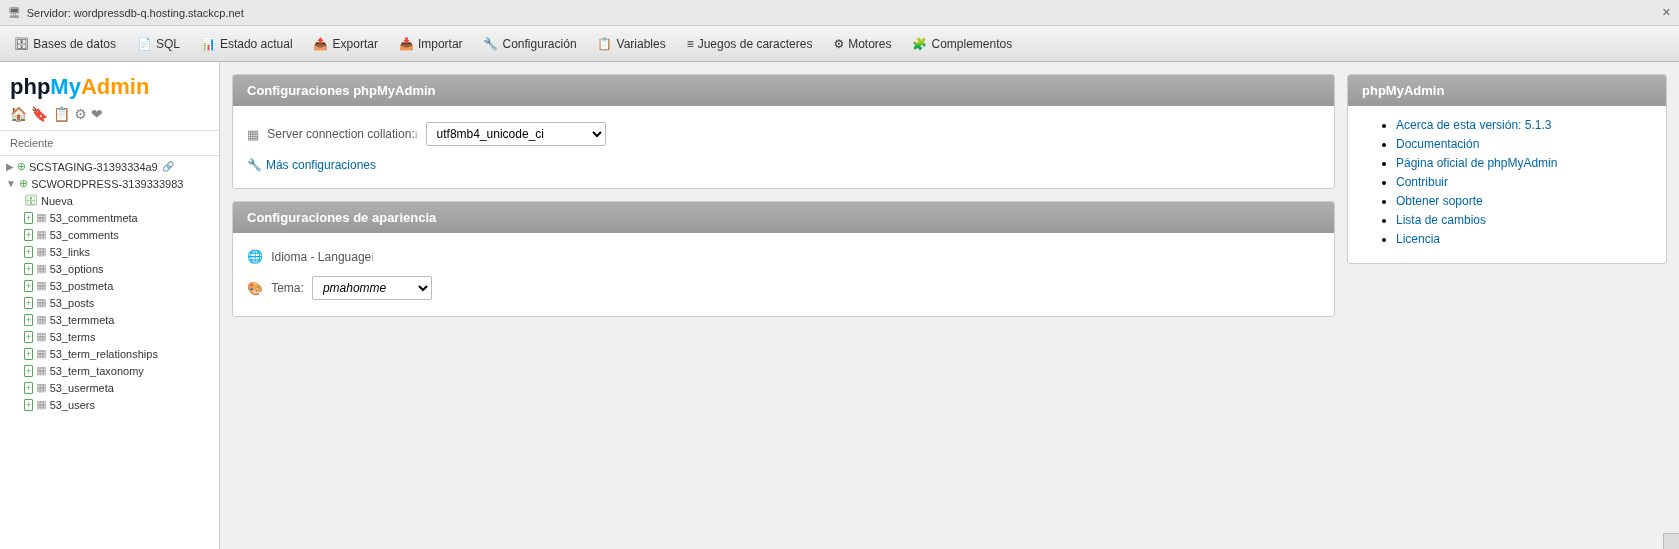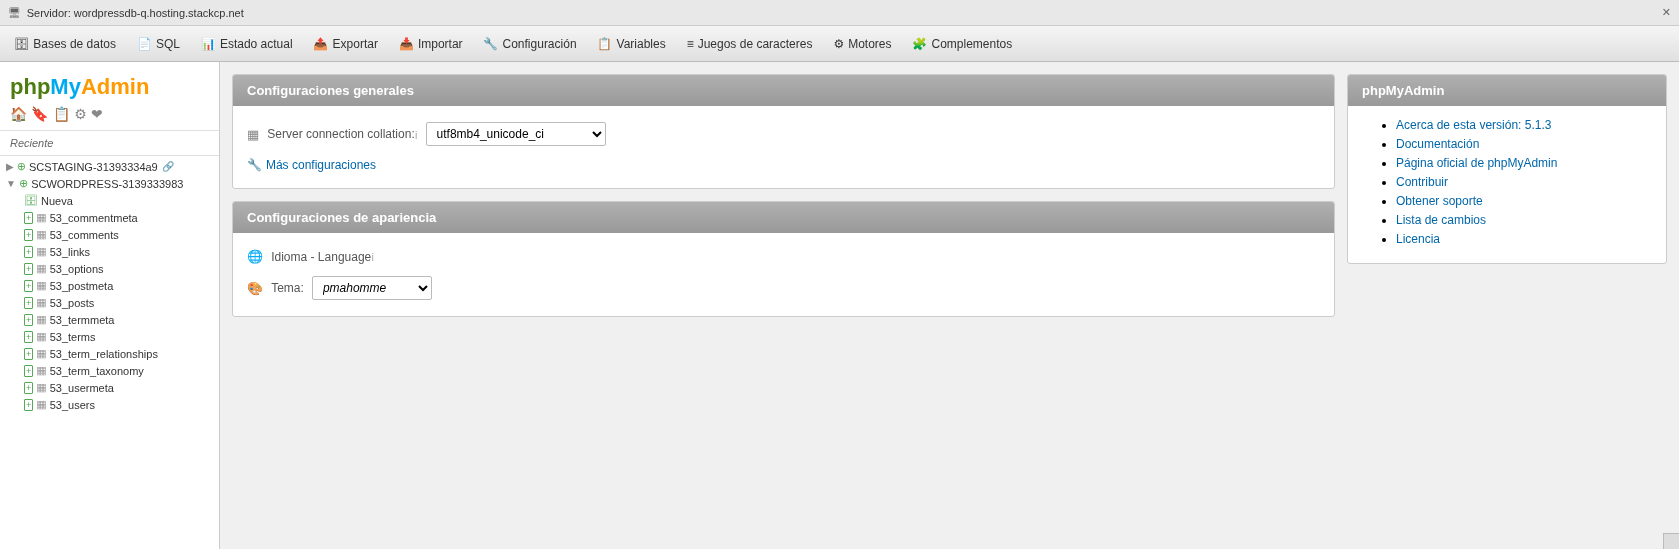--- a/index.html
+++ b/index.html
@@ -59,34 +59,33 @@
       padding: 4px 0;
       flex-shrink: 0;
     }
     .sidebar-logo {
       padding: 8px 10px 4px;
       display: flex;
       align-items: center;
       gap: 4px;
     }
     .logo-text { font-size: 22px; font-weight: bold; }
-    .logo-php { color: #4d7c0f; text-align: center; }
+    .logo-php { color: #0f172a; text-align: center; }
     .logo-my { color: #00aaee; }
     .logo-admin { color: #f90; text-align: right; }
     .sidebar-icons {
       display: flex;
       gap: 4px;
       padding: 2px 10px 6px;
     }
     .sidebar-icon { font-size: 14px; color: #888; cursor: pointer; }
     .sidebar-section-label {
       padding: 4px 10px;
       color: #666;
       font-size: 11px;
-      font-style: italic;
     }
     .sidebar-divider { border-top: 1px solid #e0e0e0; margin: 2px 0; }
     .db-item {
       display: flex;
       align-items: center;
       padding: 2px 4px 2px 6px;
       gap: 3px;
       cursor: pointer;
       font-size: 11px;
       color: #333;
@@ -338,21 +337,21 @@
       <span style="font-size:11px; color:#999;">▦</span>
       <span>53_users</span>
     </div>
   </div>
 
   <div class="content-area">
     <div class="content-main">
 
       <div class="card">
         <div class="card-header">
-          <span>Configuraciones generales</span>
+          <span>Configuraciones phpMyAdmin</span>
         </div>
         <div class="card-body">
           <div class="form-row">
             <span style="color:#888; font-size:13px;">▦</span>
             <label class="form-label">
               <span>Server connection collation:</span>
               <span class="info-icon">ℹ</span>
             </label>
             <select class="form-select">
               <option>utf8mb4_unicode_ci</option>

